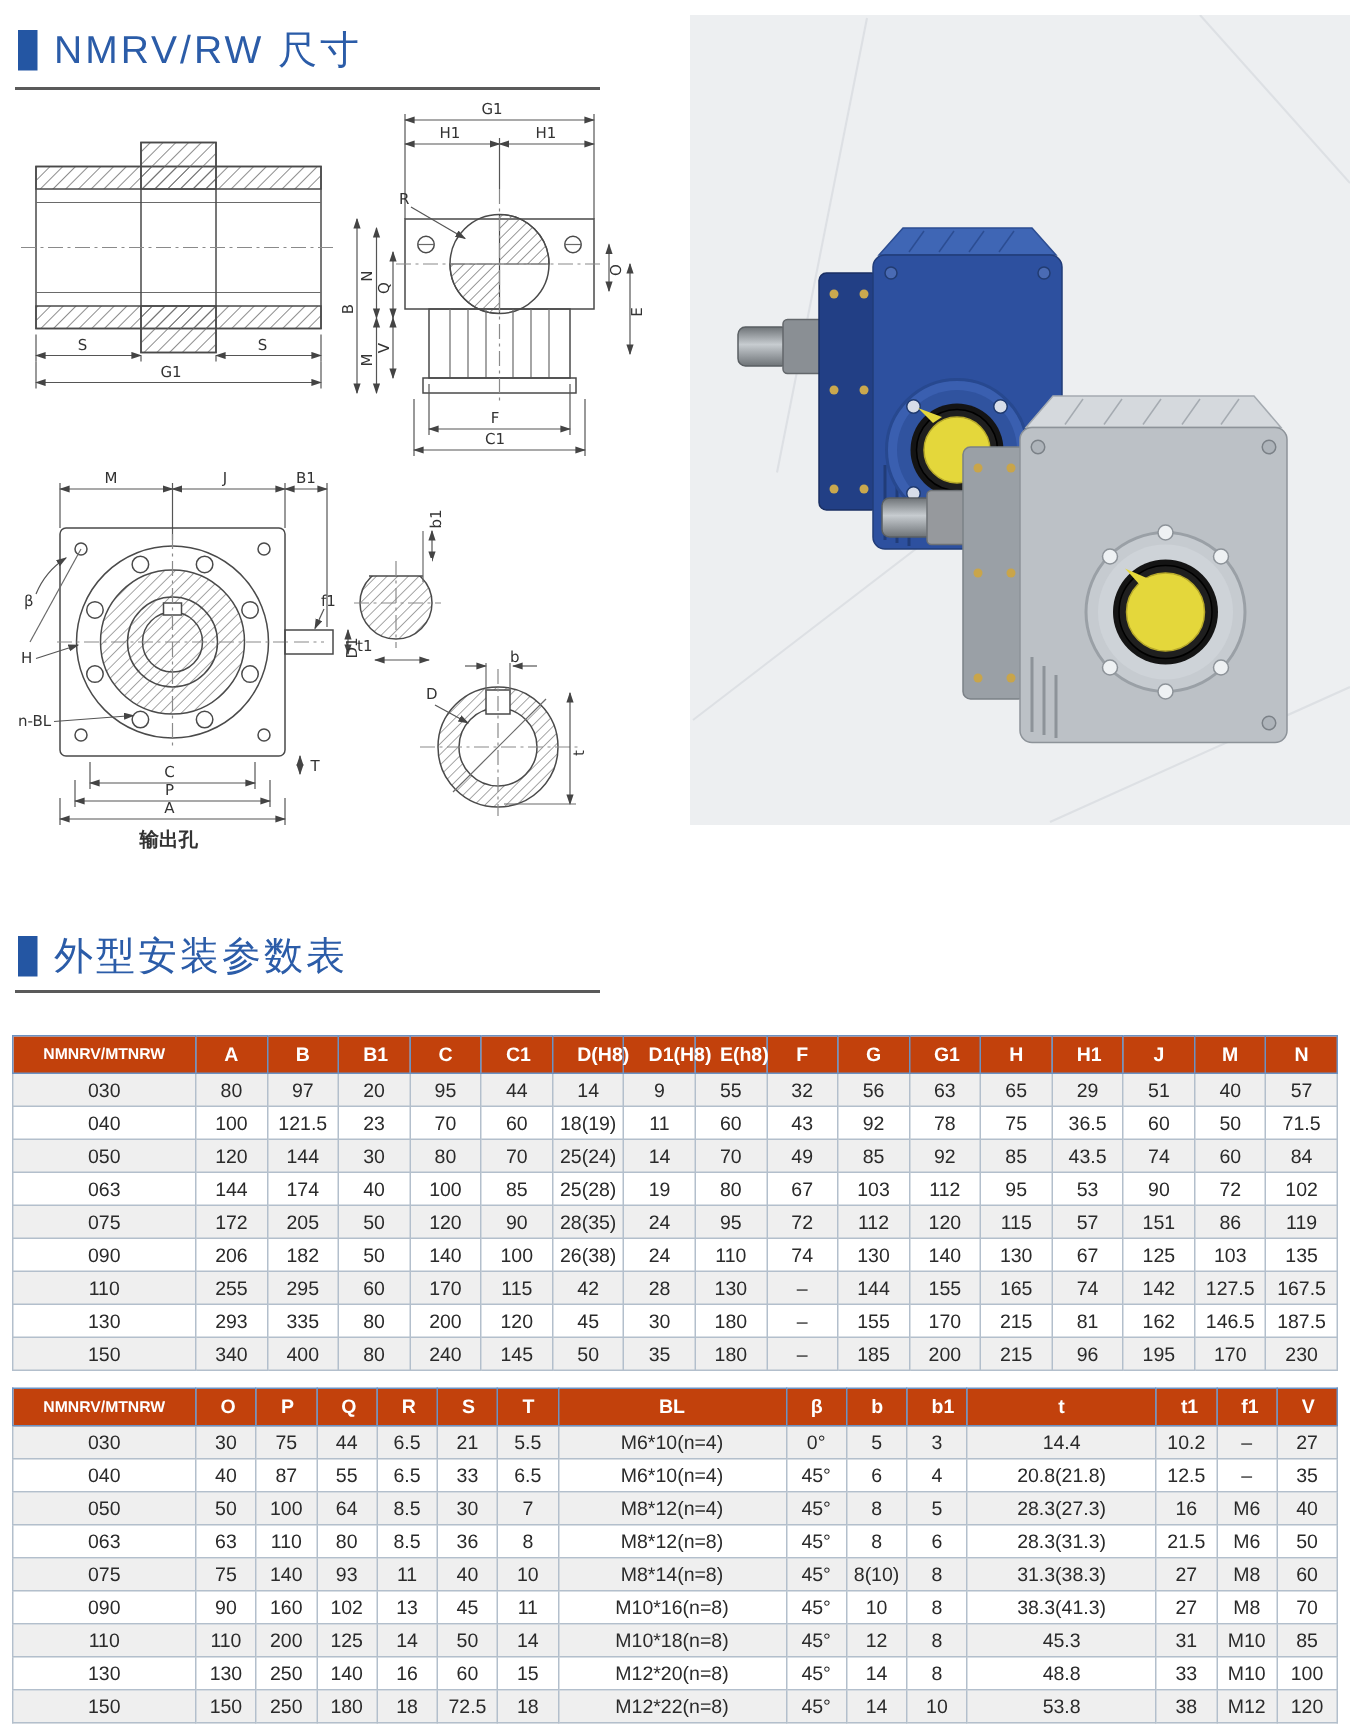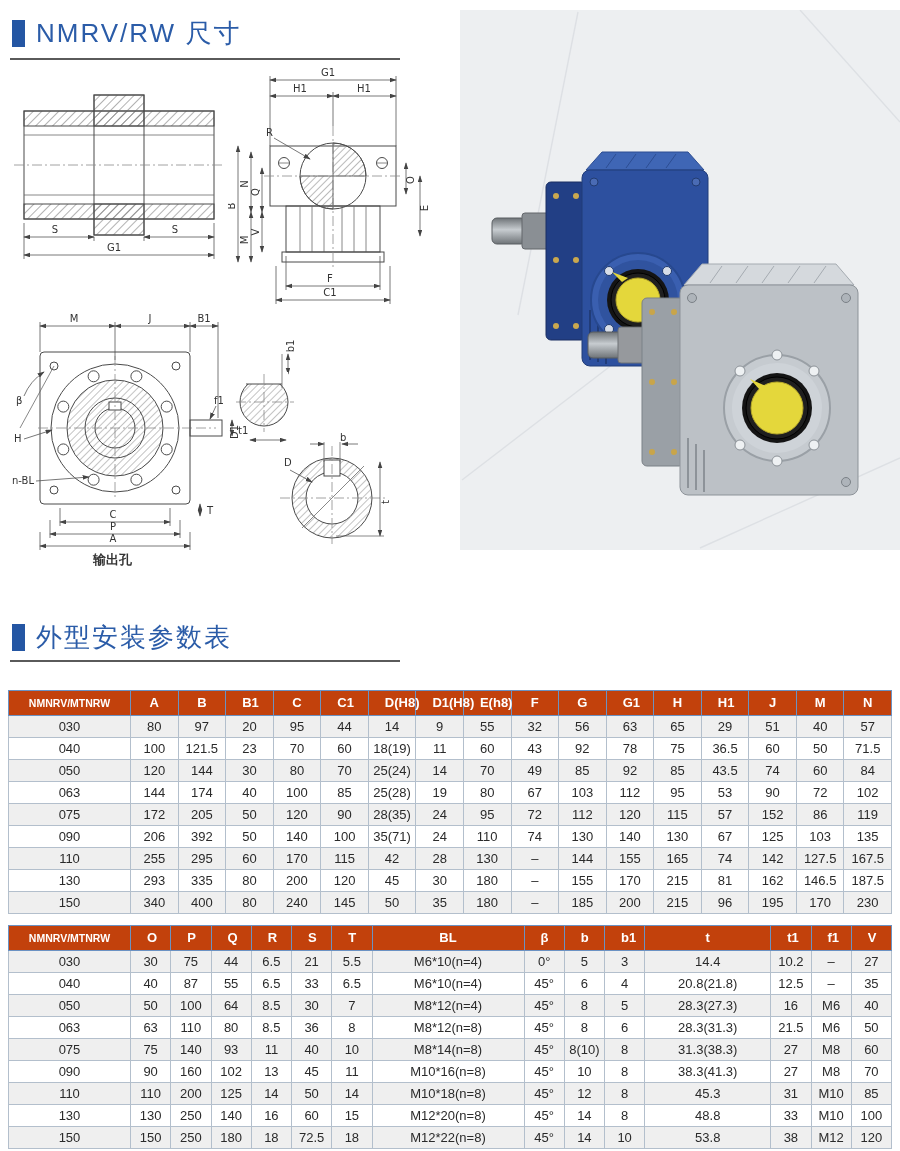--- a/index.html
+++ b/index.html
@@ -479,32 +479,32 @@
           <td>120</td>
           <td>90</td>
           <td>28(35)</td>
           <td>24</td>
           <td>95</td>
           <td>72</td>
           <td>112</td>
           <td>120</td>
           <td>115</td>
           <td>57</td>
-          <td>152</td>
+          <td>151</td>
           <td>86</td>
           <td>119</td>
         </tr>
         <tr>
           <td>090</td>
           <td>206</td>
-          <td>392</td>
+          <td>182</td>
           <td>50</td>
           <td>140</td>
           <td>100</td>
-          <td>35(71)</td>
+          <td>26(38)</td>
           <td>24</td>
           <td>110</td>
           <td>74</td>
           <td>130</td>
           <td>140</td>
           <td>130</td>
           <td>67</td>
           <td>125</td>
           <td>103</td>
           <td>135</td>

